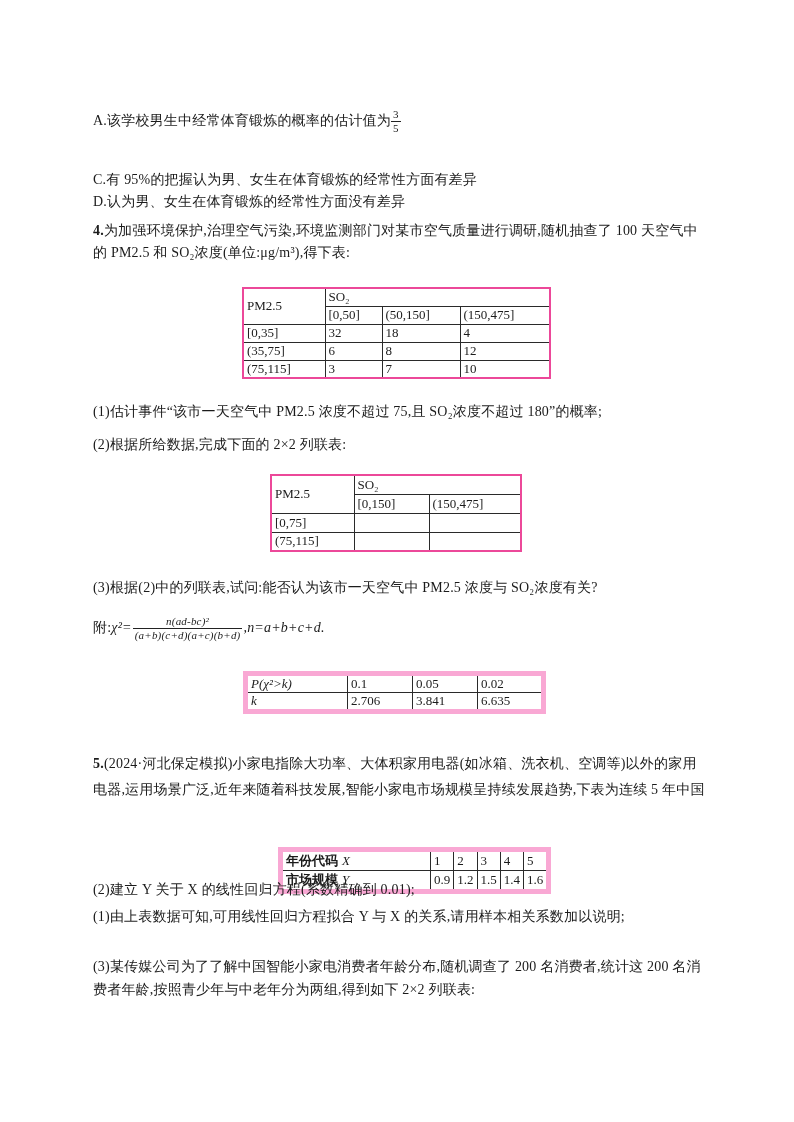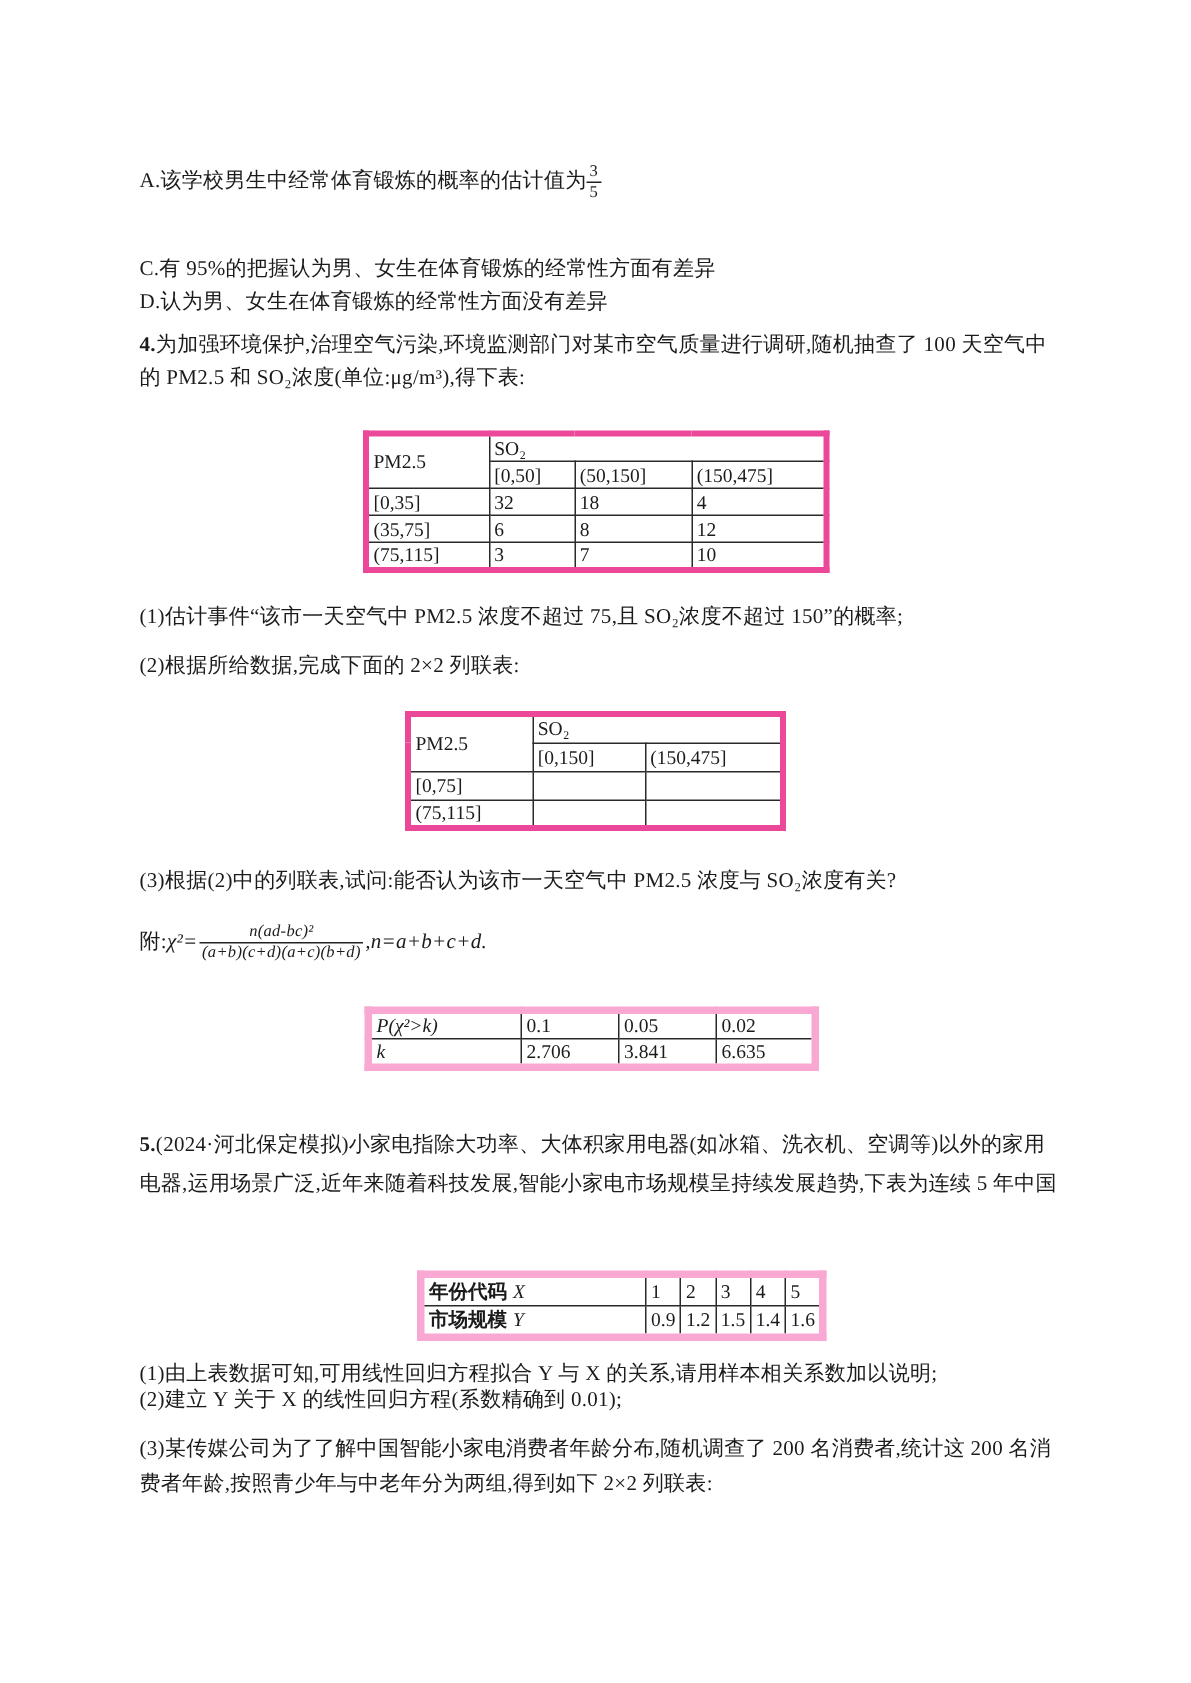--- a/index.html
+++ b/index.html
@@ -42,21 +42,21 @@
     color: #1b1b1b;
   }
   table.tbl td {
     border: 1px solid #2a2a2a;
     padding: 0 3px;
     text-align: left;
     vertical-align: middle;
     overflow: hidden;
     white-space: nowrap;
   }
-  table.thick { border: 4px solid #ec4899; }
+  table.thick { border: 2px solid #ec4899; }
   table.thin  { border: 5px solid #f9a8d4; }
   .t1 td { height: 18px; }
   .t2 td { height: 19px; }
   .t3 td { height: 17px; }
   .t4 td { height: 17px; }
   .cell-bold { font-weight: 700; }
   .var { font-style: italic; margin-left: 4px; }
 </style>
 </head>
 <body>
@@ -105,21 +105,21 @@
     </tr>
     <tr>
       <td>(75,115]</td>
       <td>3</td>
       <td>7</td>
       <td>10</td>
     </tr>
   </tbody>
     </table>
 
-  <div class="line" style="top:402px">(1)估计事件“该市一天空气中 PM2.5 浓度不超过 75,且 SO₂浓度不超过 150”的概率;</div>
+  <div class="line" style="top:402px">(1)估计事件“该市一天空气中 PM2.5 浓度不超过 75,且 SO₂浓度不超过 180”的概率;</div>
   <div class="line" style="top:435px">(2)根据所给数据,完成下面的 2×2 列联表:</div>
 
   <table class="tbl thick t2" style="left:270px; top:474px;">
     <colgroup>
         <col style="width:83px">
         <col style="width:75px">
         <col style="width:92px">
       </colgroup>
     <tbody>
         <tr>
@@ -199,17 +199,17 @@
       <td>0.9</td>
       <td>1.2</td>
       <td>1.5</td>
       <td>1.4</td>
       <td>1.6</td>
     </tr>
   </tbody>
     </table>
 
   <div class="line" style="top:907px">(1)由上表数据可知,可用线性回归方程拟合 Y 与 X 的关系,请用样本相关系数加以说明;</div>
-  <div class="line" style="top:924px">(2)建立 Y 关于 X 的线性回归方程(系数精确到 0.01);</div>
+  <div class="line" style="top:880px">(2)建立 Y 关于 X 的线性回归方程(系数精确到 0.01);</div>
   <div class="line" style="top:957px">(3)某传媒公司为了了解中国智能小家电消费者年龄分布,随机调查了 200 名消费者,统计这 200 名消</div>
   <div class="line" style="top:980px">费者年龄,按照青少年与中老年分为两组,得到如下 2×2 列联表:</div>
 
 </div>
 
 </body></html>

